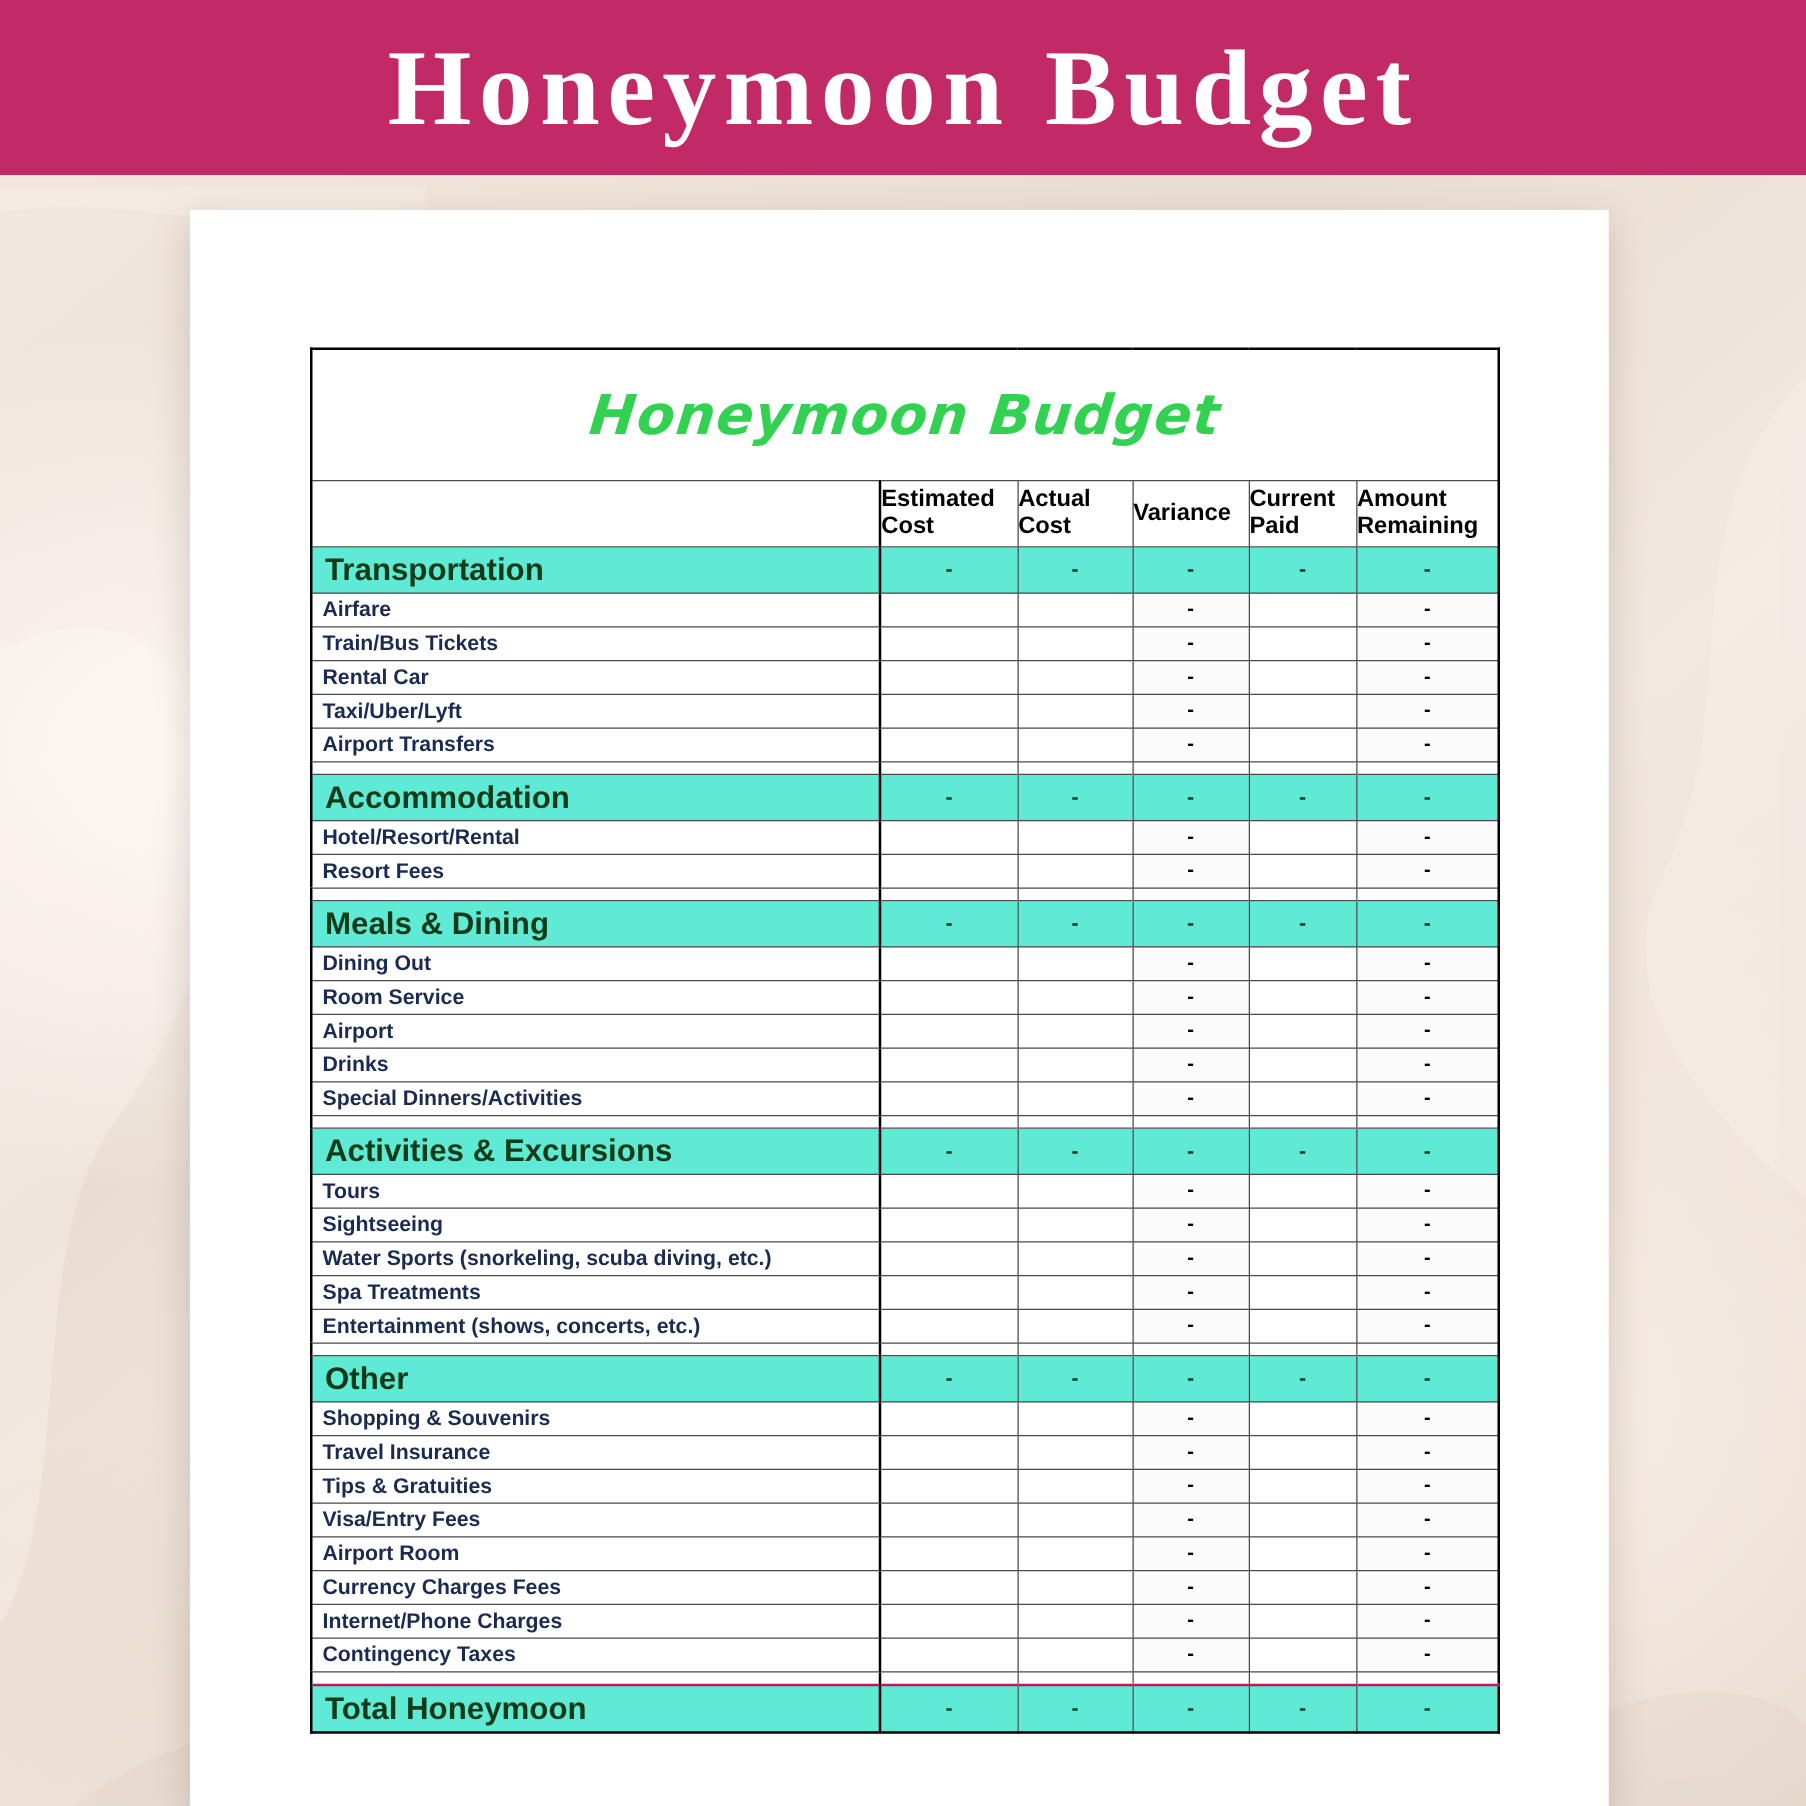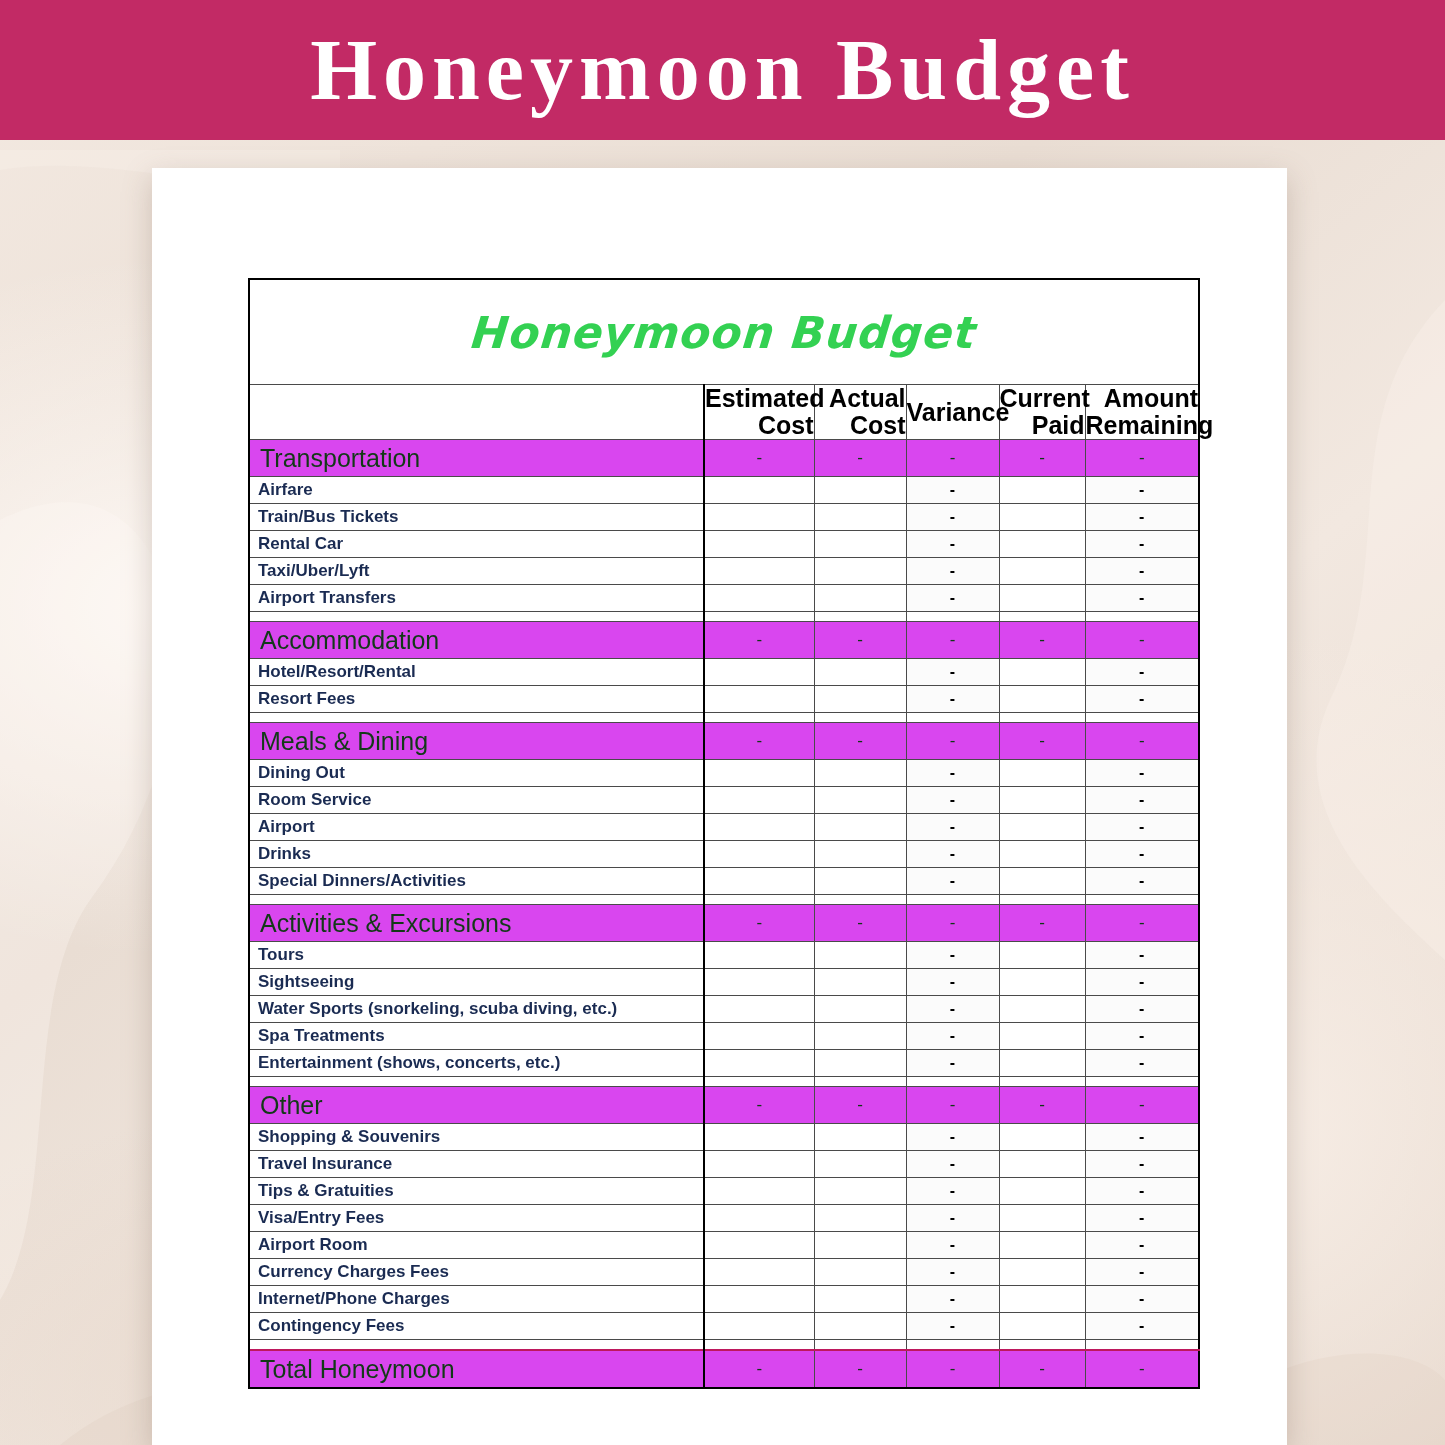--- a/index.html
+++ b/index.html
@@ -100,36 +100,36 @@
     font-weight: bold;
     font-size: 44px;
     color: #33d152;
     letter-spacing: 1px;
     transform: skewX(-6deg);
     display: inline-block;
   }
   
   .head-row td {
     height: 52px;
-    text-align: right;
+    text-align: left;
     vertical-align: middle;
-    font-size: 25px;
+    font-size: 19px;
     font-weight: bold;
     color: #000;
     line-height: 1.08;
     border-bottom: 2px solid #000;
   }
   .head-row td.blank { border-right: 2px solid #000; }
 
   
   tr.cat td {
-    background: #d946ef;
+    background: #5eead4;
     height: 36px;
     font-size: 25px;
-    font-weight: normal;
+    font-weight: bold;
     color: #123a17;
     vertical-align: middle;
     margin-top: 32px;
   }
   tr.cat td.label {
     padding-left: 10px;
     text-align: left;
     border-right: 2px solid #000;
   }
   tr.cat td.val {
@@ -470,21 +470,21 @@
           </tr>
           <tr class="item">
             <td class="label">Internet/Phone Charges</td>
             <td class="val empty"></td>
             <td class="val empty"></td>
             <td class="val">-</td>
             <td class="val empty"></td>
             <td class="val">-</td>
           </tr>
           <tr class="item">
-            <td class="label">Contingency Fees</td>
+            <td class="label">Contingency Taxes</td>
             <td class="val empty"></td>
             <td class="val empty"></td>
             <td class="val">-</td>
             <td class="val empty"></td>
             <td class="val">-</td>
           </tr>
           <tr class="spacer">
             <td class="first"></td>
             <td></td>
             <td></td>

